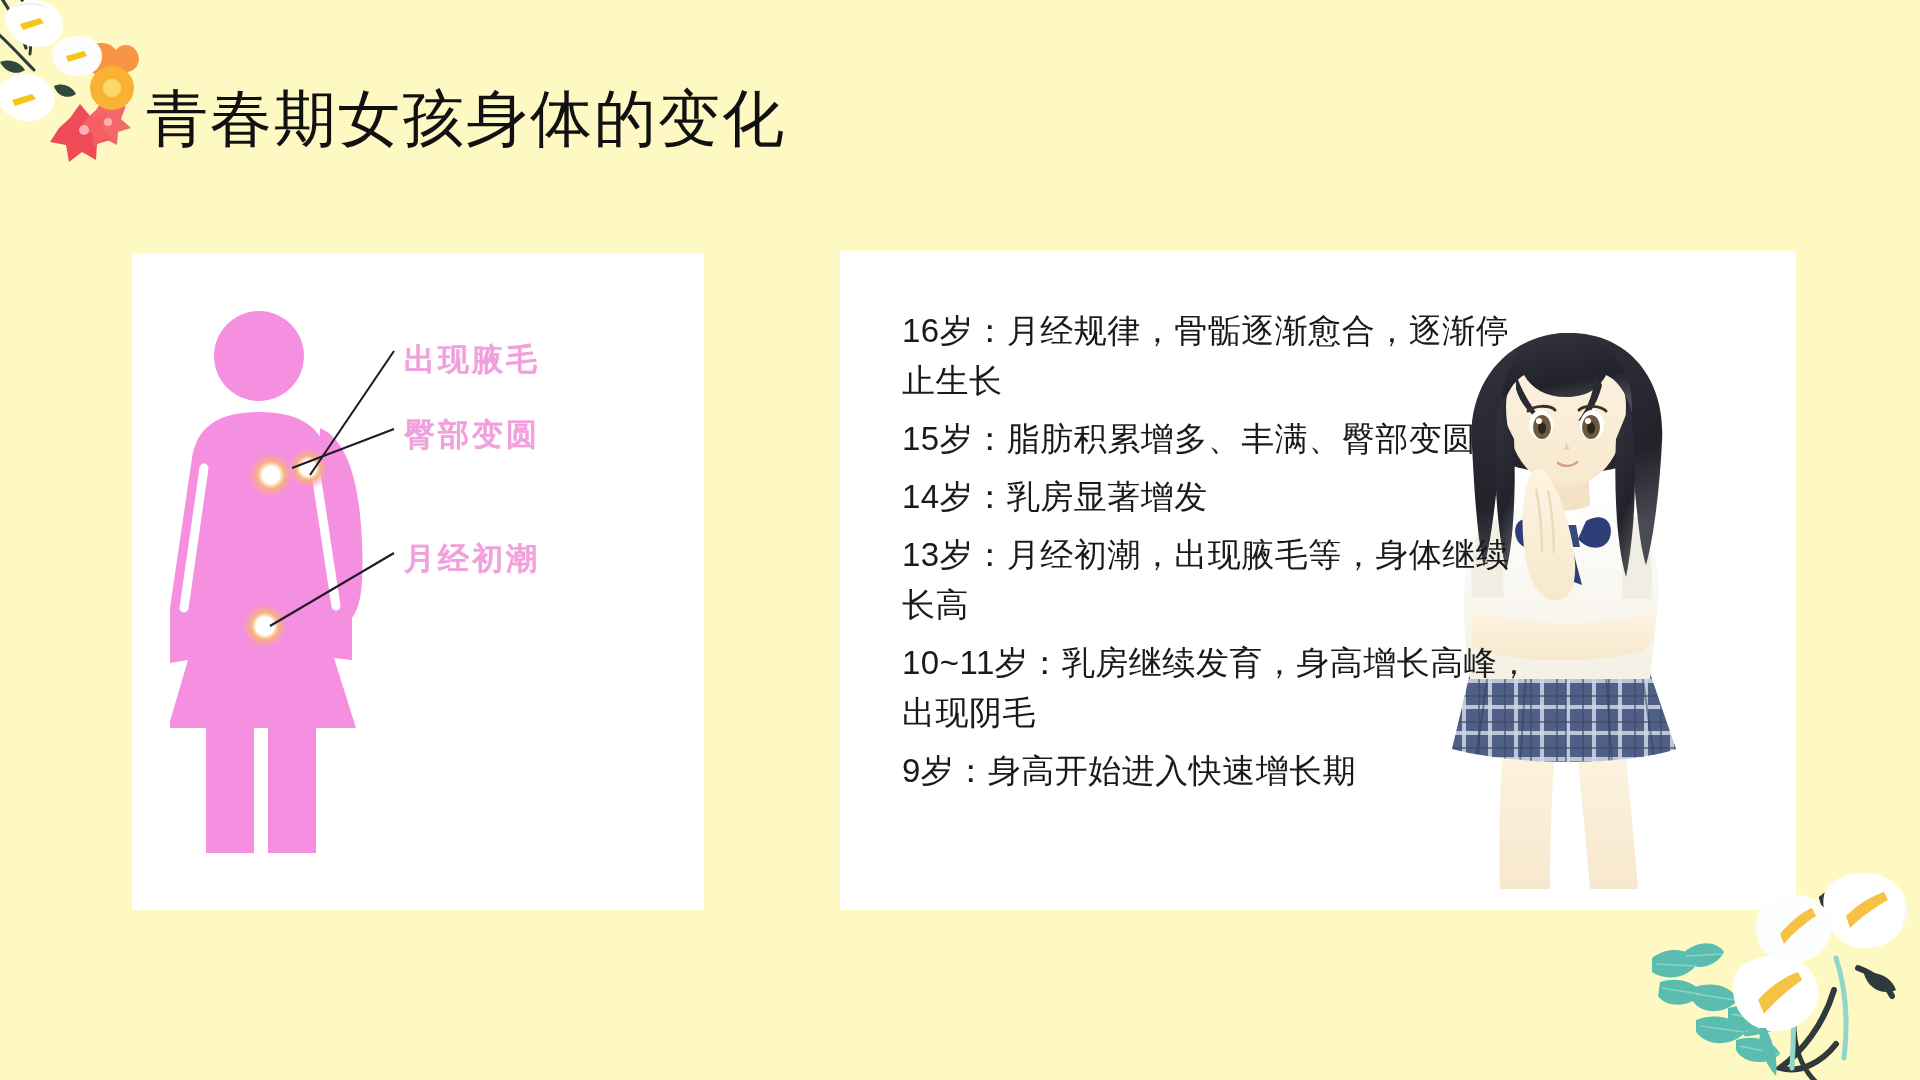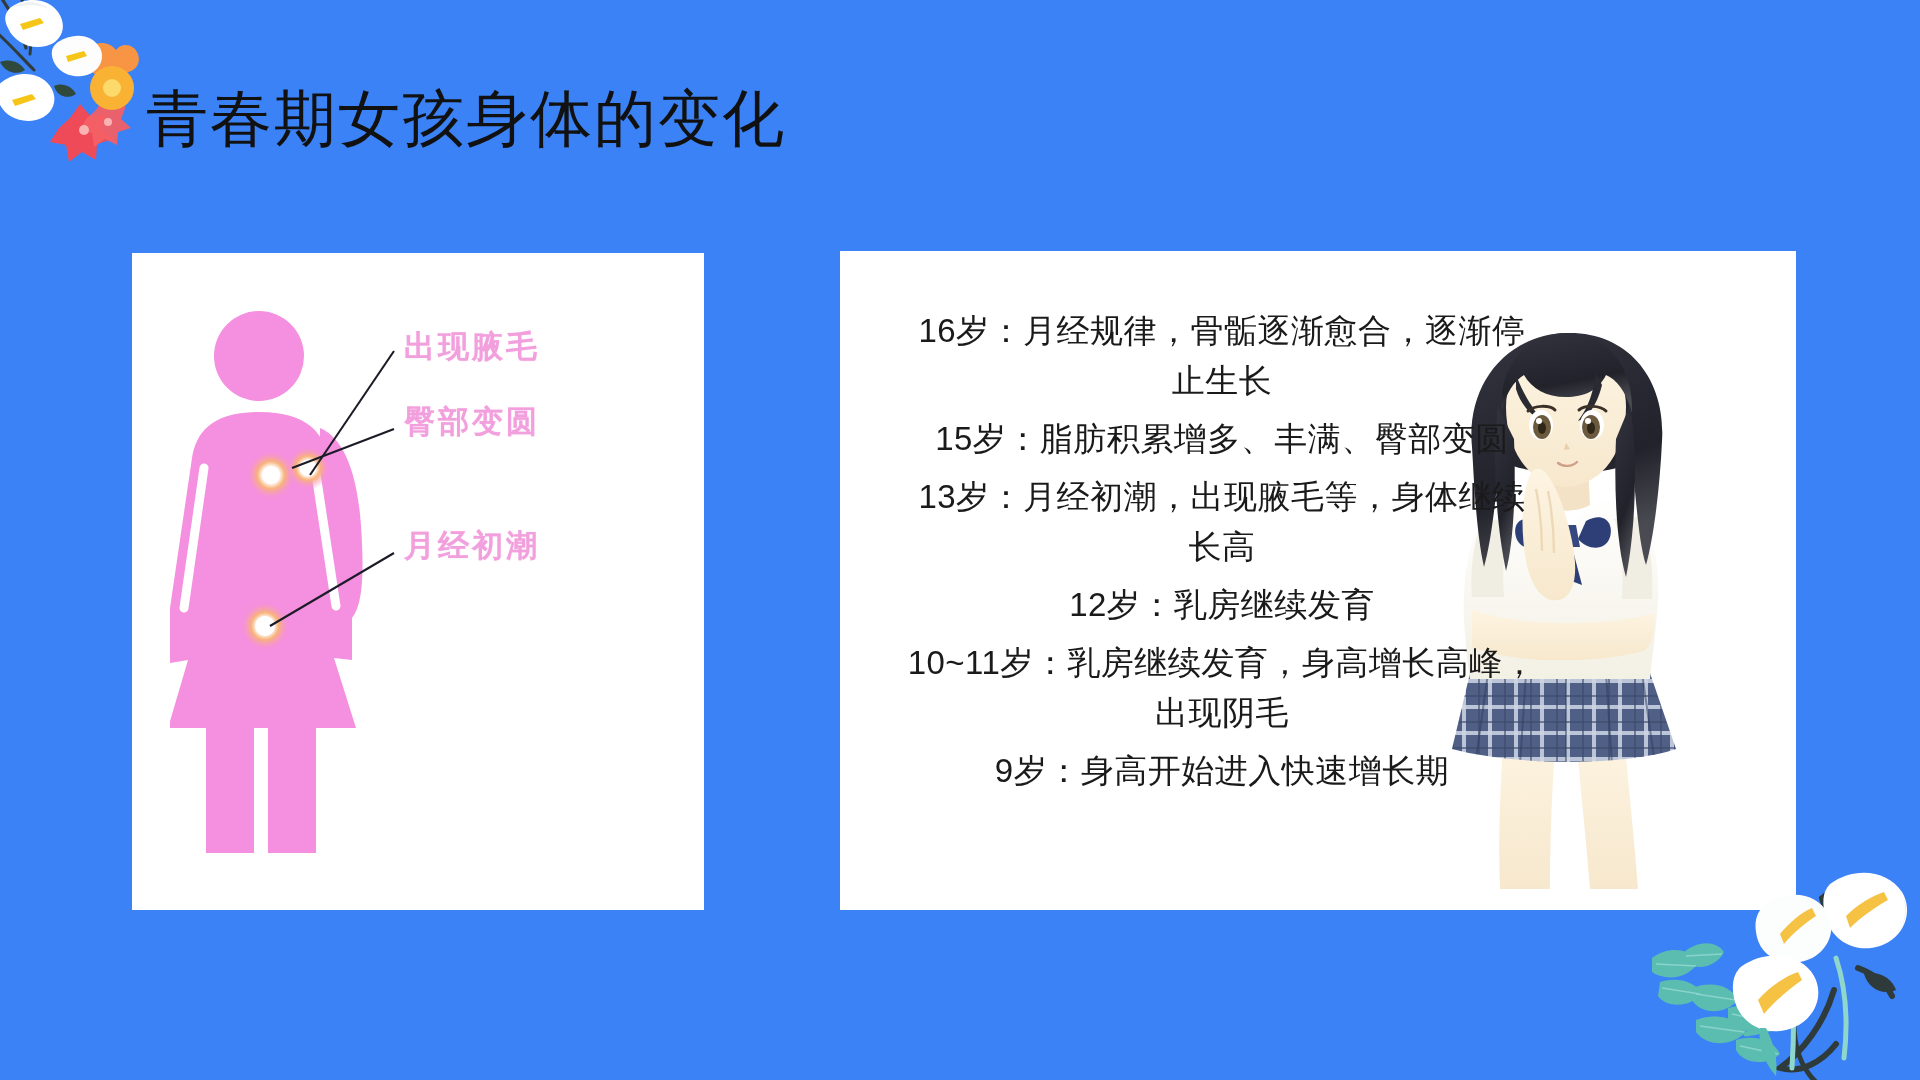--- a/index.html
+++ b/index.html
@@ -12,22 +12,21 @@
     height: 1080px;
     overflow: hidden;
     background: #ddeef5;
     font-family: "Liberation Sans", "DejaVu Sans", sans-serif;
     position: relative;
   }
 
   .slide {
     position: absolute;
     inset: 0;
-    background: #3b82f6;
-    text-align: center;
+    background: #fef9c3;
   }
 
   
   .title {
     position: absolute;
     left: 146px;
     top: 84px;
     font-size: 62px;
     line-height: 1.12;
     font-weight: 400;
@@ -99,20 +98,21 @@
     height: 657px;
   }
   .callout-label {
     position: absolute;
     font-size: 31px;
     font-weight: 700;
     color: #f2a0dd;
     letter-spacing: 3px;
     white-space: nowrap;
     text-shadow: 0 0 1px rgba(242,160,221,0.6);
+    margin-top: 13px;
   }
   .lbl-armpit { left: 272px; top: 73px; }
   .lbl-breast { left: 272px; top: 148px; }
   .lbl-menarche { left: 272px; top: 272px; }
 
   
   .text-block {
     position: absolute;
     left: 62px;
     top: 47px;
@@ -333,22 +333,22 @@
       <path d="M136 210 C140 230 142 252 142 272" stroke="#ecd9b8" stroke-width="2.4" fill="none"></path>
       <path d="M148 212 C152 232 154 254 154 274" stroke="#ecd9b8" stroke-width="2.4" fill="none"></path>
 
       <path d="M98 128 C92 180 96 244 106 292 C114 262 116 206 114 160 Z" fill="url(#hairg)"></path>
       <path d="M230 126 C238 178 236 248 226 298 C216 264 214 206 216 160 Z" fill="url(#hairg)"></path>
     </svg>
 
     <div class="text-block">
       <div class="text-line wrap">16岁：月经规律，骨骺逐渐愈合，逐渐停止生长</div>
       <div class="text-line">15岁：脂肪积累增多、丰满、臀部变圆</div>
+      <div class="text-line">14岁：乳房显著增发</div>
       <div class="text-line wrap">13岁：月经初潮，出现腋毛等，身体继续长高</div>
-      <div class="text-line">12岁：乳房继续发育</div>
       <div class="text-line wrap">10~11岁：乳房继续发育，身高增长高峰，出现阴毛</div>
       <div class="text-line">9岁：身高开始进入快速增长期</div>
     </div>
   </div>
 
   <div class="deco-bottomright">
     <svg viewBox="0 0 330 230" width="330" height="230" xmlns="http://www.w3.org/2000/svg">
 
       <path d="M226 36 C232 52 228 66 216 72" stroke="#2f3b3a" stroke-width="6" fill="none" stroke-linecap="round"></path>
       <path d="M262 106 C278 112 290 122 296 134" stroke="#2f3b3a" stroke-width="6" fill="none" stroke-linecap="round"></path>

